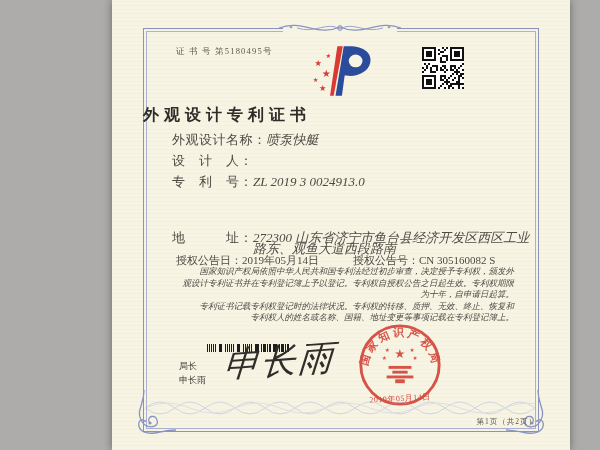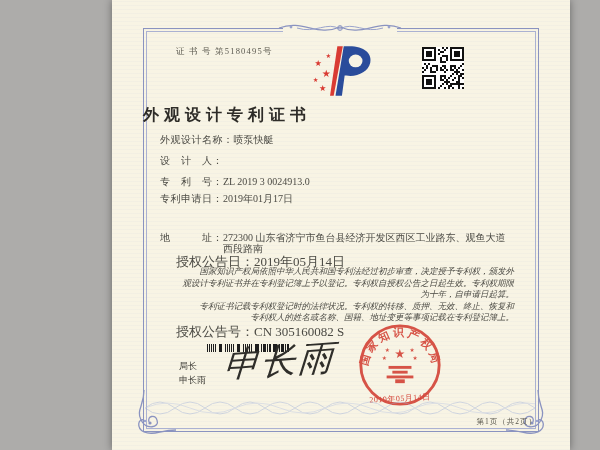--- a/index.html
+++ b/index.html
@@ -10,24 +10,24 @@
     background-image:repeating-linear-gradient(0deg,rgba(170,180,210,.07) 0 1px,transparent 1px 4px);}
   .borderbox{position:absolute;left:31px;top:28px;width:394px;height:402px;
     border:1px solid #8a93c0;}
   .borderbox .inner{position:absolute;inset:2px;border:1px solid #aab1d2;}
   .ornament{position:absolute;pointer-events:none;}
   .cert-no{position:absolute;left:64px;top:46px;font-size:8.5px;letter-spacing:1.2px;color:#5a584e;}
   .logo{position:absolute;left:197px;top:42px;}
   .qr{position:absolute;left:310px;top:47px;width:42px;height:42px;background:#fff;}
   .title{position:absolute;left:31px;top:105px;width:394px;text-align:left;
     font-size:16px;font-weight:bold;letter-spacing:5px;color:#2e2c28;}
-  .frow{position:absolute;left:48px;display:flex;font-size:10px;color:#4b4a44;line-height:11px;}
+  .frow{position:absolute;left:60px;display:flex;font-size:13px;color:#4b4a44;line-height:11px;}
   .frow .lbl{white-space:nowrap;letter-spacing:.5px;}
-  .frow .val{max-width:285px;}
-  .grant{position:absolute;left:64px;top:253px;display:flex;gap:52px;font-size:13px;color:#4b4a44;flex-direction:column;}
+  .frow .val{max-width:285px;font-style:italic;}
+  .grant{position:absolute;left:64px;top:253px;display:flex;gap:34px;font-size:11px;color:#4b4a44;}
   .legal{position:absolute;left:64px;top:266px;width:338px;font-size:8.5px;line-height:11.5px;
     color:#4b4a44;font-style:italic;}
   .legal p{margin:0;text-indent:2em;text-align:right;}
   .barcode{position:absolute;left:95px;top:344px;width:84px;height:8px;
     background:
      repeating-linear-gradient(90deg,#1e1e1e 0 1px,transparent 1px 2px,#1e1e1e 2px 3.5px,transparent 3.5px 6px),
      repeating-linear-gradient(90deg,transparent 0 4px,#1e1e1e 4px 5px,transparent 5px 9px);}
   .director{position:absolute;left:67px;top:359px;font-size:9px;line-height:14px;color:#3f3e38;}
   .signature{position:absolute;left:112px;top:338px;font-size:35px;color:#2f2e2a;
     font-style:italic;transform:rotate(-4deg) skewX(-8deg);letter-spacing:2px;}
@@ -214,24 +214,20 @@
       <span class="lbl">外观设计名称：</span>
       <span class="val">喷泵快艇</span>
     </div>
     <div class="frow" style="top:155px">
       <span class="lbl">设　计　人：</span>
     </div>
     <div class="frow" style="top:176px">
       <span class="lbl">专　利　号：</span>
       <span class="val">ZL 2019 3 0024913.0</span>
     </div>
-    <div class="frow" style="top:193px">
-      <span class="lbl">专利申请日：</span>
-      <span class="val">2019年01月17日</span>
-    </div>
     <div class="frow" style="top:232px">
       <span class="lbl">地　　　址：</span>
       <span class="val">272300 山东省济宁市鱼台县经济开发区西区工业路东、观鱼大道西段路南</span>
     </div>
 
     <div class="grant">
       <span>
         <span>授权公告日：</span><span>2019年05月14日</span>
       </span>
       <span>

